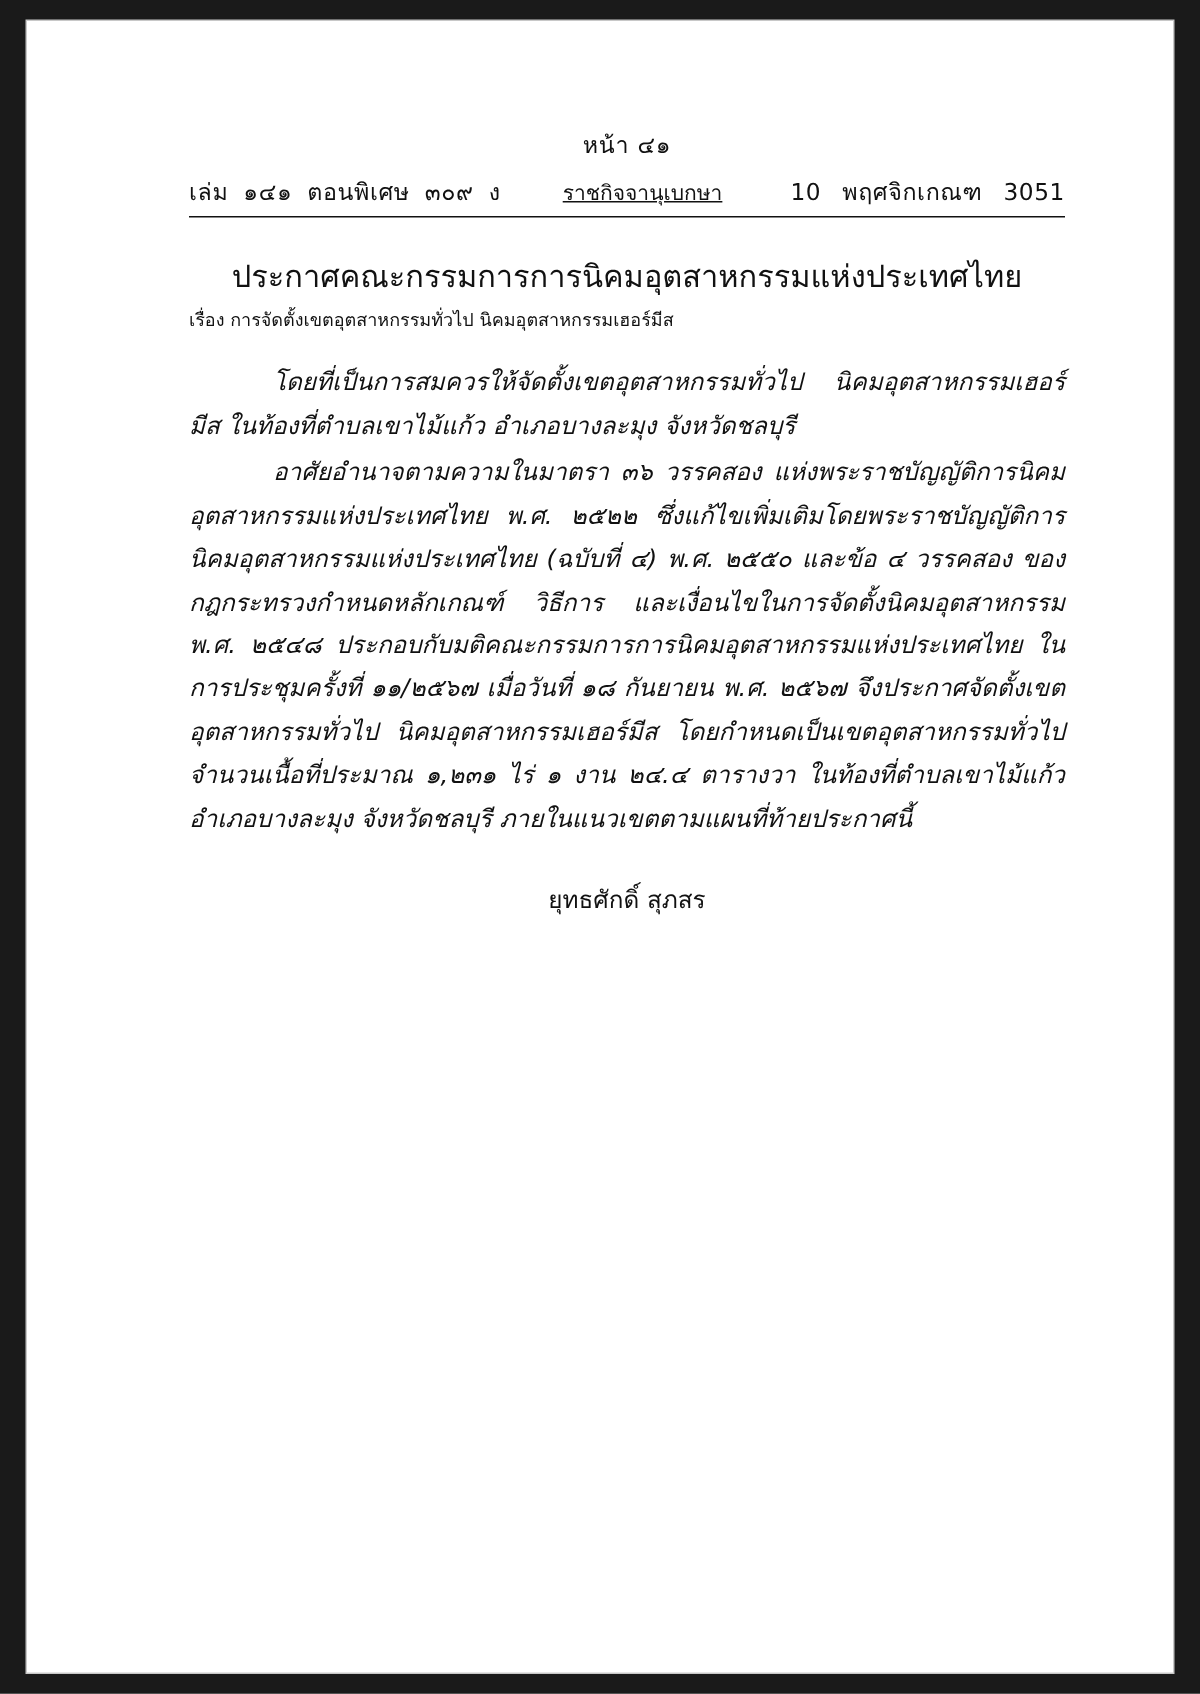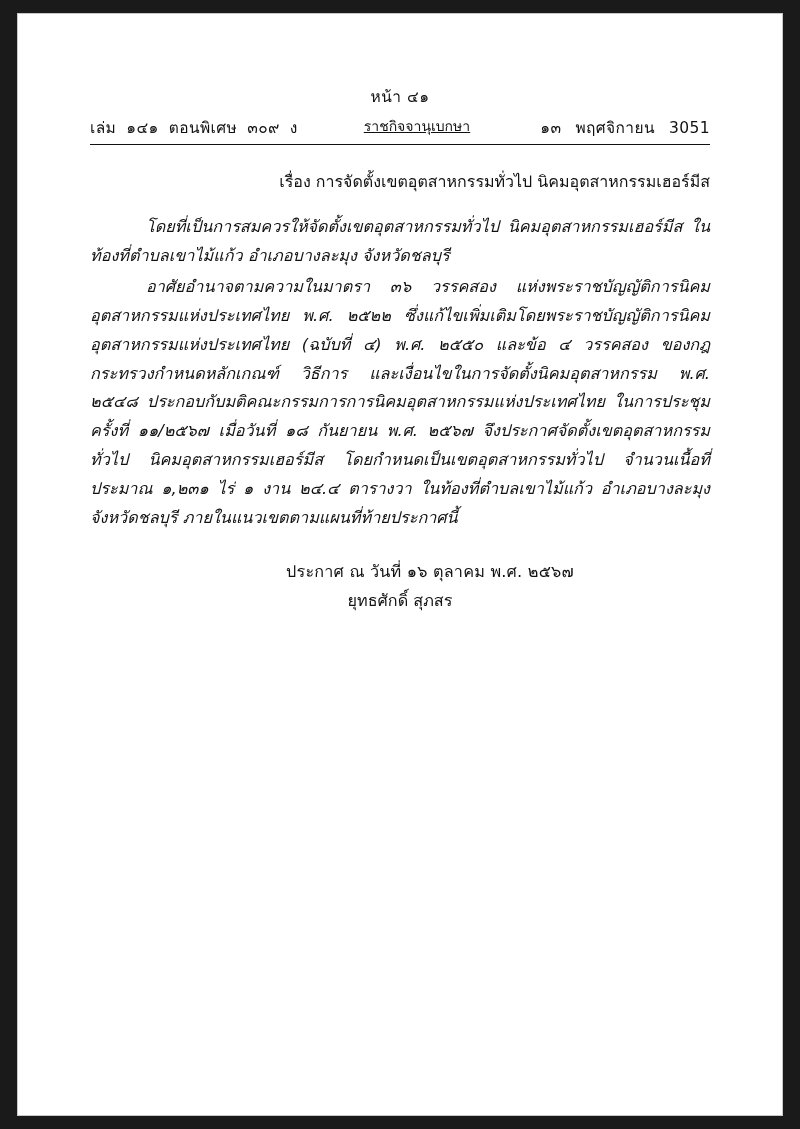--- a/index.html
+++ b/index.html
@@ -21,33 +21,34 @@
     height: 1101px;
     background: #ffffff;
     box-shadow: 0 0 0 1px #c8c8c8;
   }
   .sheet {
     position: absolute;
     left: 0;
     top: 0;
     right: 0;
     bottom: 0;
-    padding: 70px 72px 0 72px;
+    padding: 70px 72px 0 108px;
     box-sizing: border-box;
     color: #111111;
   }
   
   .hdr-page {
     text-align: center;
     font-size: 15.5px;
     letter-spacing: 0.5px;
     margin-bottom: 6px;
   }
   .hdr-row {
     display: flex;
+    align-items: flex-end;
     justify-content: space-between;
     font-size: 15.5px;
     padding-bottom: 4px;
     gap: 16px;
   }
   .hdr-left {
     white-space: nowrap;
     letter-spacing: 0.4px;
   }
   .hdr-left span { margin-right: 10px; }
@@ -67,22 +68,22 @@
     margin: 0 0 26px 0;
   }
   
   .title {
     text-align: center;
     font-size: 20.5px;
     line-height: 1.35;
     margin: 2px 0 6px 0;
   }
   .subtitle {
-    text-align: right;
-    font-size: 16px;
+    text-align: left;
+    font-size: 12px;
     line-height: 1.4;
     margin: 0 0 20px 0;
   }
   
   .body-text {
     font-size: 16.2px;
     line-height: 1.78;
     text-align: justify;
     text-justify: inter-word;
   }
@@ -112,34 +113,32 @@
   <div class="sheet">
 
     <div class="hdr-page">หน้า ๔๑</div>
 
     <div class="hdr-row">
       <div class="hdr-left">
         <span>เล่ม</span><span>๑๔๑</span><span>ตอนพิเศษ</span><span>๓๐๙</span><span>ง</span>
       </div>
       <div class="hdr-center">ราชกิจจานุเบกษา</div>
       <div class="hdr-right">
-        <span>๑๓</span><span>พฤศจิกายน</span><span>3051</span>
+        <span>10</span><span>พฤศจิกเกณฑ</span><span>3051</span>
       </div>
     </div>
 
     <div class="hdr-rule"></div>
 
+    <div class="title">ประกาศคณะกรรมการการนิคมอุตสาหกรรมแห่งประเทศไทย</div>
     <div class="subtitle">เรื่อง  การจัดตั้งเขตอุตสาหกรรมทั่วไป  นิคมอุตสาหกรรมเฮอร์มีส</div>
 
     <div class="body-text">
       <p class="para indent">โดยที่เป็นการสมควรให้จัดตั้งเขตอุตสาหกรรมทั่วไป  นิคมอุตสาหกรรมเฮอร์มีส ในท้องที่ตำบลเขาไม้แก้ว  อำเภอบางละมุง  จังหวัดชลบุรี</p>
       <p class="para indent">อาศัยอำนาจตามความในมาตรา  ๓๖  วรรคสอง  แห่งพระราชบัญญัติการนิคมอุตสาหกรรมแห่งประเทศไทย  พ.ศ.  ๒๕๒๒  ซึ่งแก้ไขเพิ่มเติมโดยพระราชบัญญัติการนิคมอุตสาหกรรมแห่งประเทศไทย  (ฉบับที่  ๔)  พ.ศ.  ๒๕๕๐  และข้อ  ๔  วรรคสอง  ของกฎกระทรวงกำหนดหลักเกณฑ์  วิธีการ และเงื่อนไขในการจัดตั้งนิคมอุตสาหกรรม  พ.ศ.  ๒๕๔๘  ประกอบกับมติคณะกรรมการการนิคมอุตสาหกรรมแห่งประเทศไทย  ในการประชุมครั้งที่  ๑๑/๒๕๖๗  เมื่อวันที่  ๑๘  กันยายน  พ.ศ.  ๒๕๖๗  จึงประกาศจัดตั้งเขตอุตสาหกรรมทั่วไป  นิคมอุตสาหกรรมเฮอร์มีส  โดยกำหนดเป็นเขตอุตสาหกรรมทั่วไป จำนวนเนื้อที่ประมาณ  ๑,๒๓๑  ไร่  ๑  งาน  ๒๔.๔  ตารางวา  ในท้องที่ตำบลเขาไม้แก้ว  อำเภอบางละมุง จังหวัดชลบุรี  ภายในแนวเขตตามแผนที่ท้ายประกาศนี้</p>
     </div>
 
     <div class="sig">
-      <div class="sig-wrap">
-        <div class="line1">ประกาศ  ณ  วันที่  ๑๖  ตุลาคม  พ.ศ.  ๒๕๖๗</div>
-      </div>
       <div class="line2">ยุทธศักดิ์  สุภสร</div>
     </div>
 
   </div>
 </div>
 
 </body></html>

